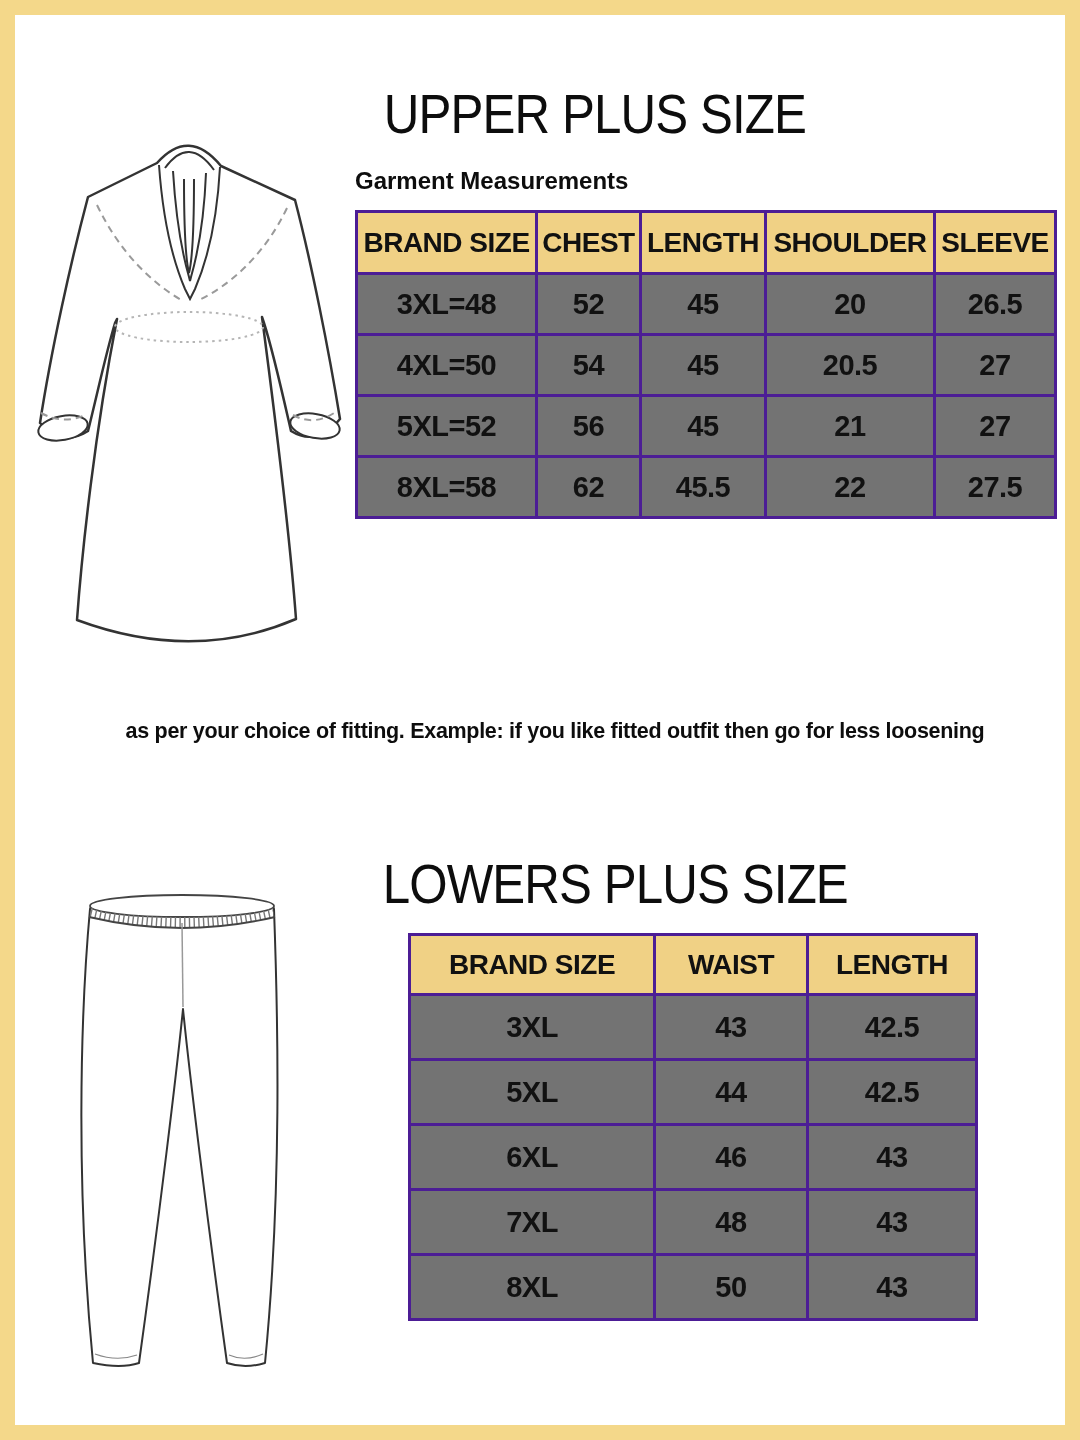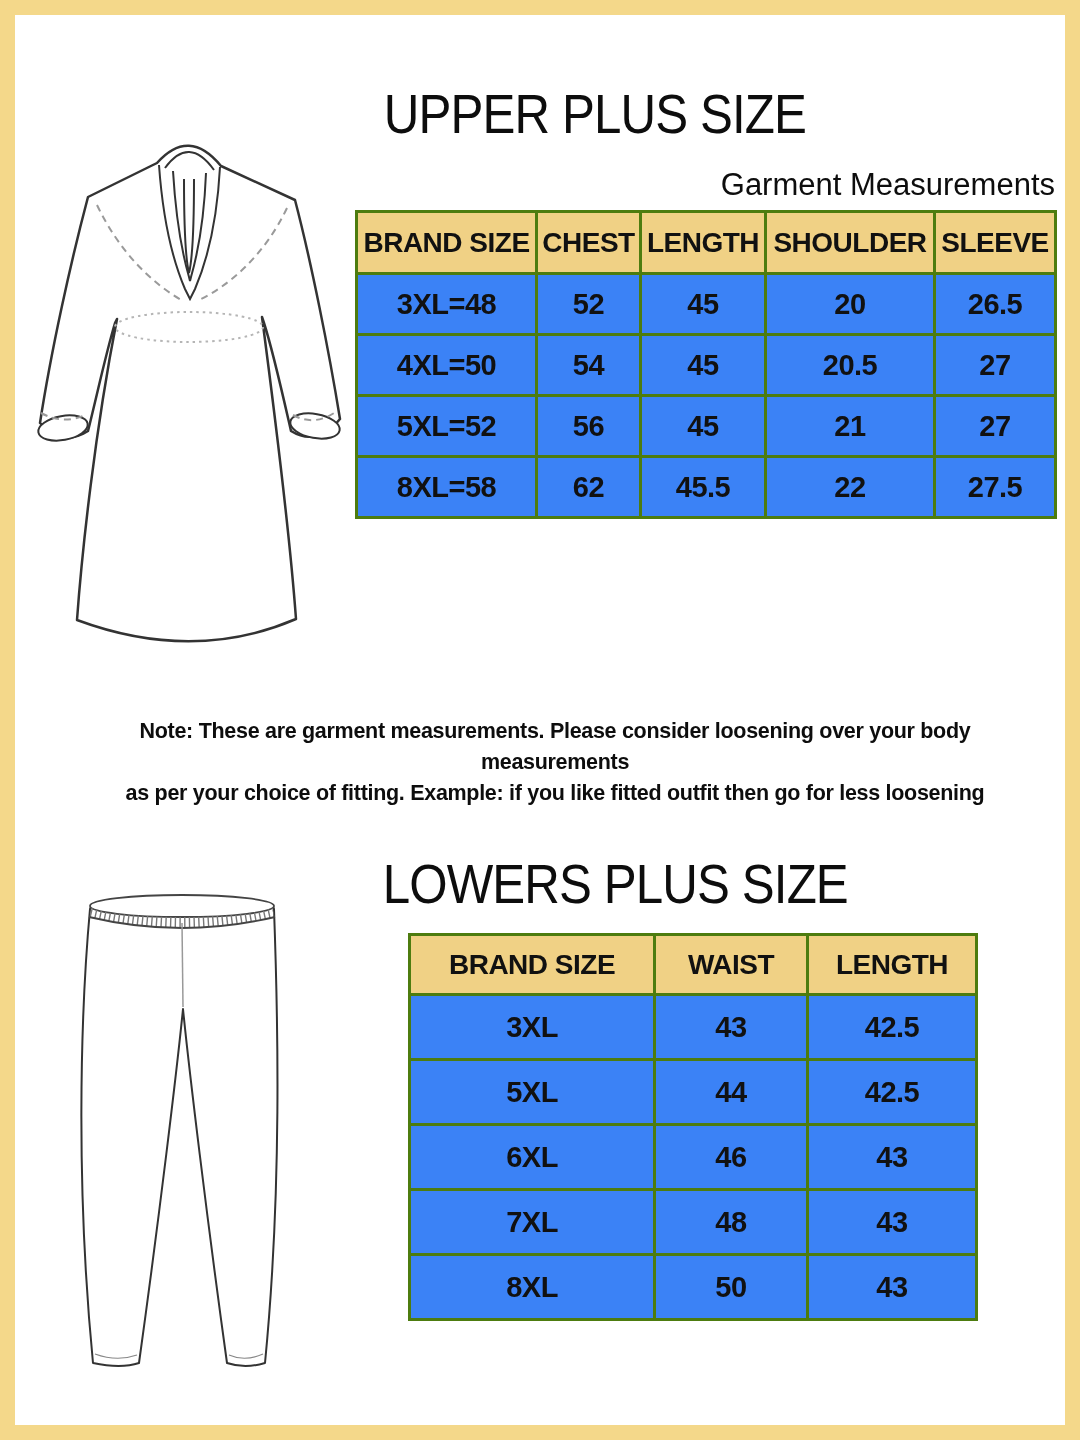--- a/index.html
+++ b/index.html
@@ -23,41 +23,41 @@
     color:#0d0d0d;
     white-space:nowrap;
   }
   .condensed {
     display:inline-block;
     transform:scaleX(0.88);
     transform-origin:50% 50%;
     letter-spacing:-1px;
   }
   .subtitle {
-    text-align:right;
-    font-size:31px;
-    font-weight:normal;
+    text-align:left;
+    font-size:24px;
+    font-weight:bold;
     color:#0d0d0d;
   }
 
   
   table.size-table {
     border-collapse:collapse;
     table-layout:fixed;
   }
   table.size-table th, table.size-table td {
-    border:3px solid #4d7c0f;
+    border:3px solid #4c1d95;
     text-align:center;
     vertical-align:middle;
     font-weight:bold;
     letter-spacing:-0.5px;
     overflow:hidden;
   }
   table.size-table th { background:#F0D185; font-size:28px; }
-  table.size-table td { background:#3b82f6; font-size:29px; }
+  table.size-table td { background:#737373; font-size:29px; }
 
   .upper-table { width:699px; }
   .upper-table tr { height:61px; }
   .upper-table tr.header-row { height:62px; }
 
   .lower-table { width:567px; }
   .lower-table tr { height:65px; }
   .lower-table tr.header-row { height:60px; }
   .lower-table th { font-size:29px; }
   .lower-table td { font-size:30px; }
@@ -166,21 +166,20 @@
         <td>8XL=58</td>
         <td>62</td>
         <td>45.5</td>
         <td>22</td>
         <td>27.5</td>
       </tr>
     </tbody>
   </table>
 
   <div class="abs note" style="left:50px; top:701px; width:980px;">
-    <div>Note: These are garment measurements. Please consider loosening over your body measurements</div>
     <div>as per your choice of fitting. Example: if you like fitted outfit then go for less loosening</div>
   </div>
 
   <svg class="abs" style="left:64px; top:874px;" width="200" height="486" viewBox="0 0 200 486" aria-hidden="true">
     <defs>
       <clipPath id="bandClip">
         <path d="M10,16 A93,12 0 0 0 196,16 L196,28 Q103,50 10,28 Z"></path>
       </clipPath>
     </defs>
 

